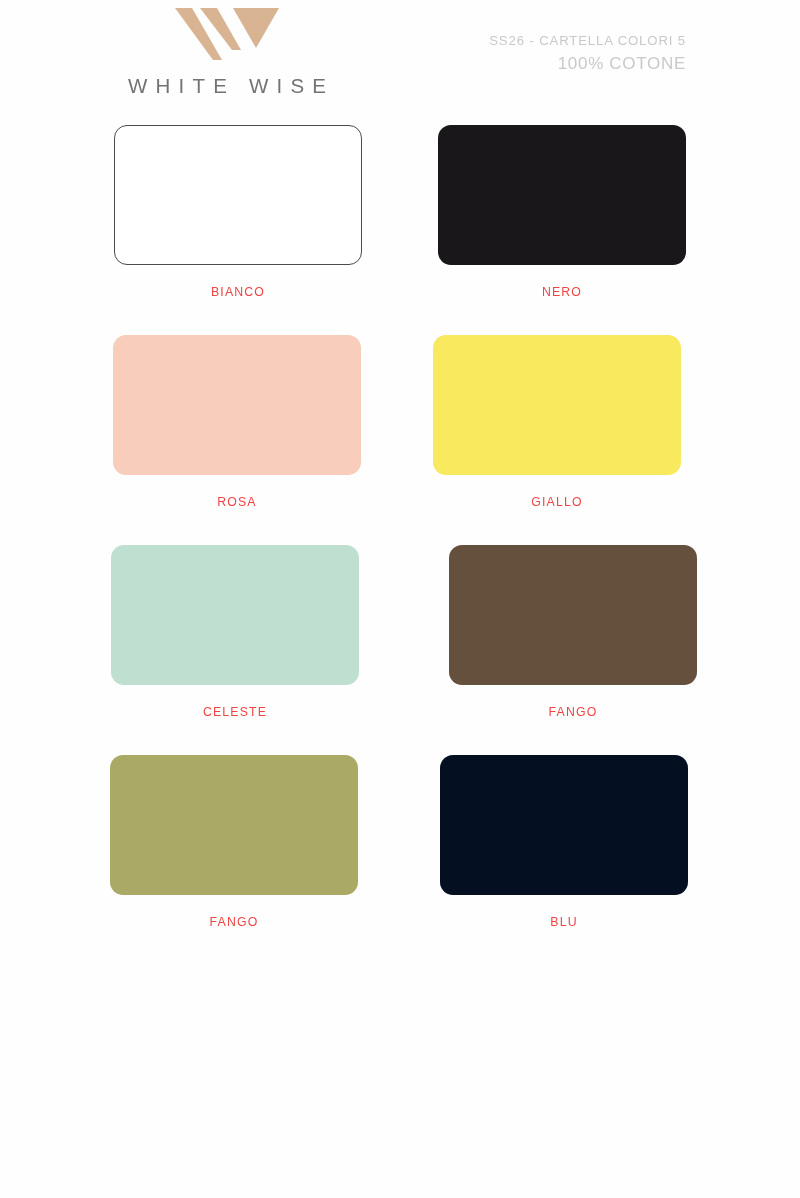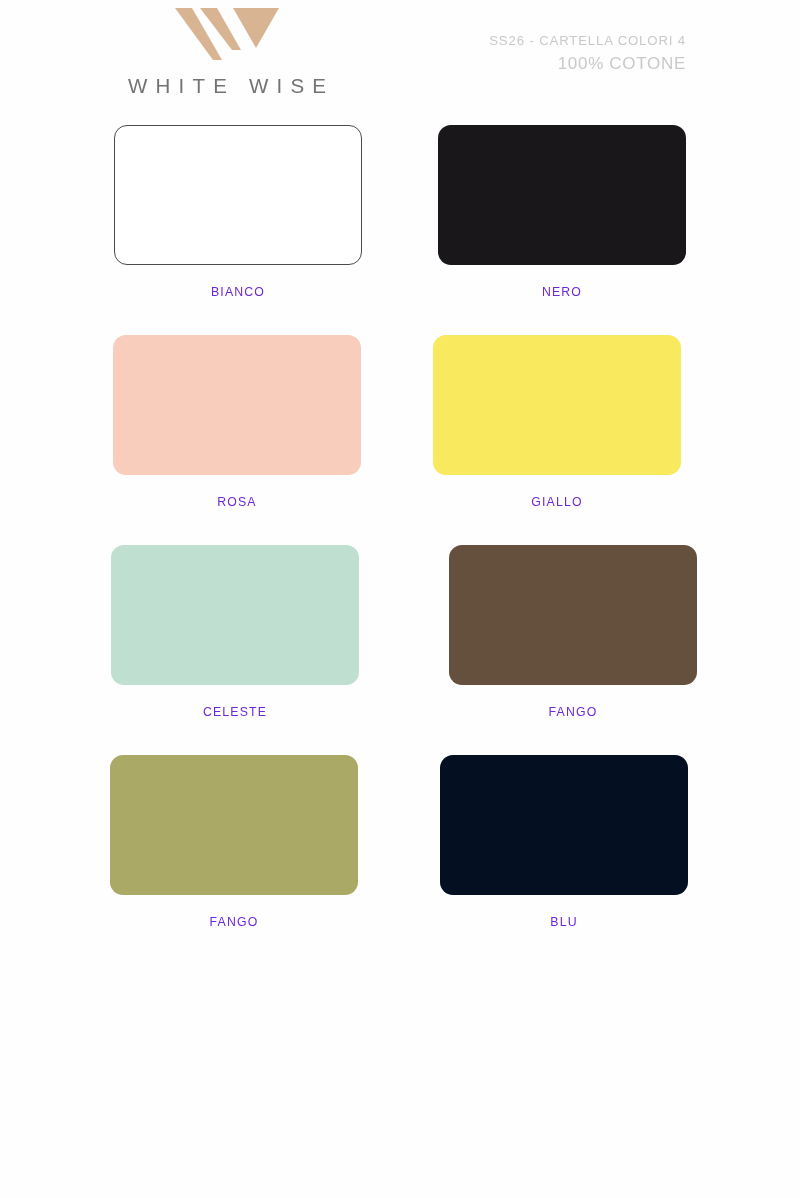--- a/index.html
+++ b/index.html
@@ -98,41 +98,41 @@
 
   .swatch.outlined {
     border: 1px solid #4b4b4f;
   }
 
   .caption {
     margin-top: 20px;
     text-align: center;
     font-size: 12.3px;
     letter-spacing: 1.15px;
-    color: #6d28d9;
+    color: #ef4444;
     white-space: nowrap;
     font-weight: 400;
   }
 </style>
 </head>
 <body>
 
 <div class="header">
 
   <div class="brand">
     <svg class="logo-mark" viewBox="0 0 104 52">
       <polygon points="0,0 17,0 47,52 38,52" fill="#d9b493"></polygon>
       <polygon points="25,0 42,0 66,42 57,42" fill="#d9b493"></polygon>
       <polygon points="58,0 104,0 81,40" fill="#d9b493"></polygon>
     </svg>
     <div class="wordmark">WHITE WISE</div>
   </div>
 
   <div class="header-meta">
-    <div class="line1">SS26 - CARTELLA COLORI  4</div>
+    <div class="line1">SS26 - CARTELLA COLORI  5</div>
     <div class="line2">100% COTONE</div>
   </div>
 
 </div>
 
 <div class="grid" id="grid">
     <div class="row">
       <div class="cell" style="left: 114px;">
         <div class="swatch outlined" style="background: rgb(255, 255, 255);"></div>
         <div class="caption">BIANCO</div>

